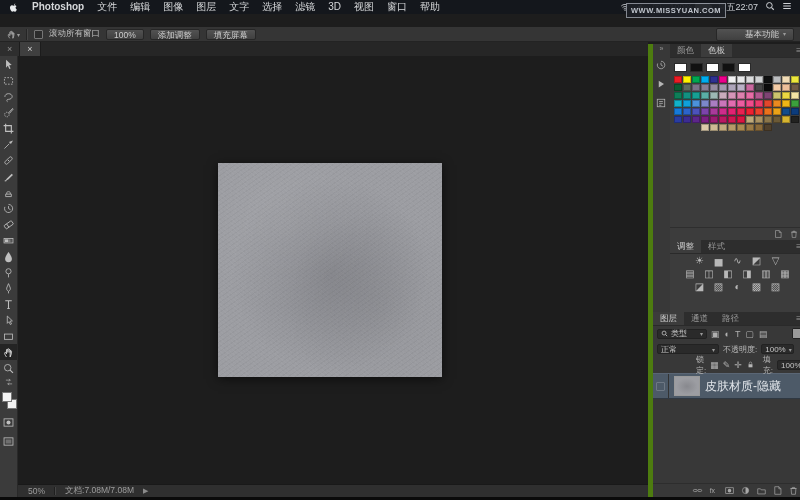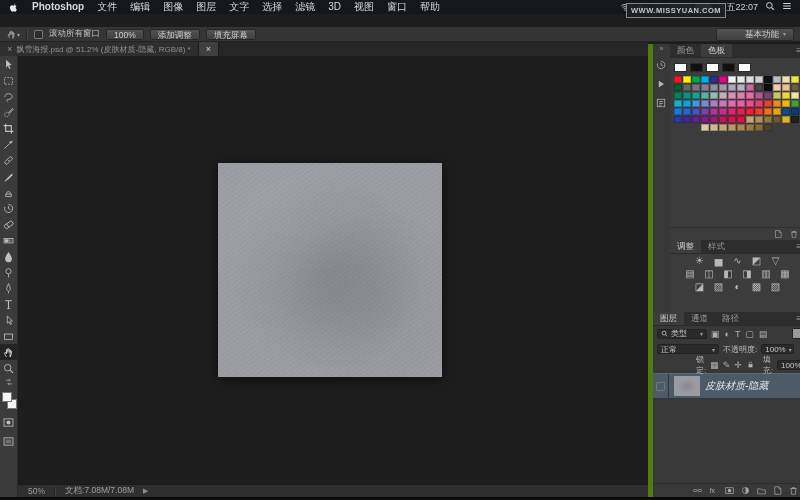--- a/index.html
+++ b/index.html
@@ -107,21 +107,21 @@
   #filter-row{height:15px;}
   #blend-row{height:16px;}
   #lock-row{height:16px;margin-left:39px;}
   #layers-list{height:111px;background:#383838;overflow:hidden;}
   .layer-row{display:flex;align-items:center;height:24px;background:#4d5a68;
              border-top:1px solid #5a6675;border-bottom:1px solid #2f3842;}
   .eye-well{width:15px;height:24px;border-right:1px solid #333;display:flex;align-items:center;justify-content:center;}
   .eye-empty{width:7px;height:7px;border:1px solid #6e7884;border-radius:1px;}
   .layer-thumb{width:26px;height:20px;margin:0 5px;border:1px solid #9a9a9a;box-sizing:border-box;
     background:radial-gradient(ellipse at 50% 52%, rgba(55,55,62,.2), transparent 62%),#9c9da2;}
-  .layer-name{font-size:10px;color:#e0e4e9;font-style:italic;}
+  .layer-name{font-size:12px;color:#e0e4e9;}
   #layers-footer{position:absolute;left:0;bottom:0;width:100%;height:14px;border-top:1px solid #2d2d2d;
      display:flex;justify-content:flex-end;align-items:center;gap:5px;padding:0 6px;box-sizing:border-box;color:#a8a8a8;}
   #layers-footer svg{width:11px;height:11px;}
   .toggle{margin-left:auto;width:7px;height:9px;background:#9a9a9a;border:1px solid #222;border-radius:1px;}
   #bottom-edge{position:absolute;left:0;top:497px;width:800px;height:3px;background:#0a0a0a;}
 </style>
 </head>
 <body>
 
 <div id="screen">
@@ -202,21 +202,20 @@
     <button class="opt-btn">填充屏幕</button>
     <span class="workspace opt-btn">
       <span>基本功能</span>
       <span class="caret">▾</span>
     </span>
   </div>
 
   <div id="tabsbar">
       <div class="tab inactive">
         <span class="x">×</span>
-        <span>飘雪海报.psd @ 51.2% (皮肤材质-隐藏, RGB/8) *</span>
       </div>
       <div class="tab active">
         <span class="x">×</span>
       </div>
     </div>
 
   <div id="toolbar">
     <div id="tool-list">
         <div class="tool">
           <span style="display: inline-flex; color: inherit;">

